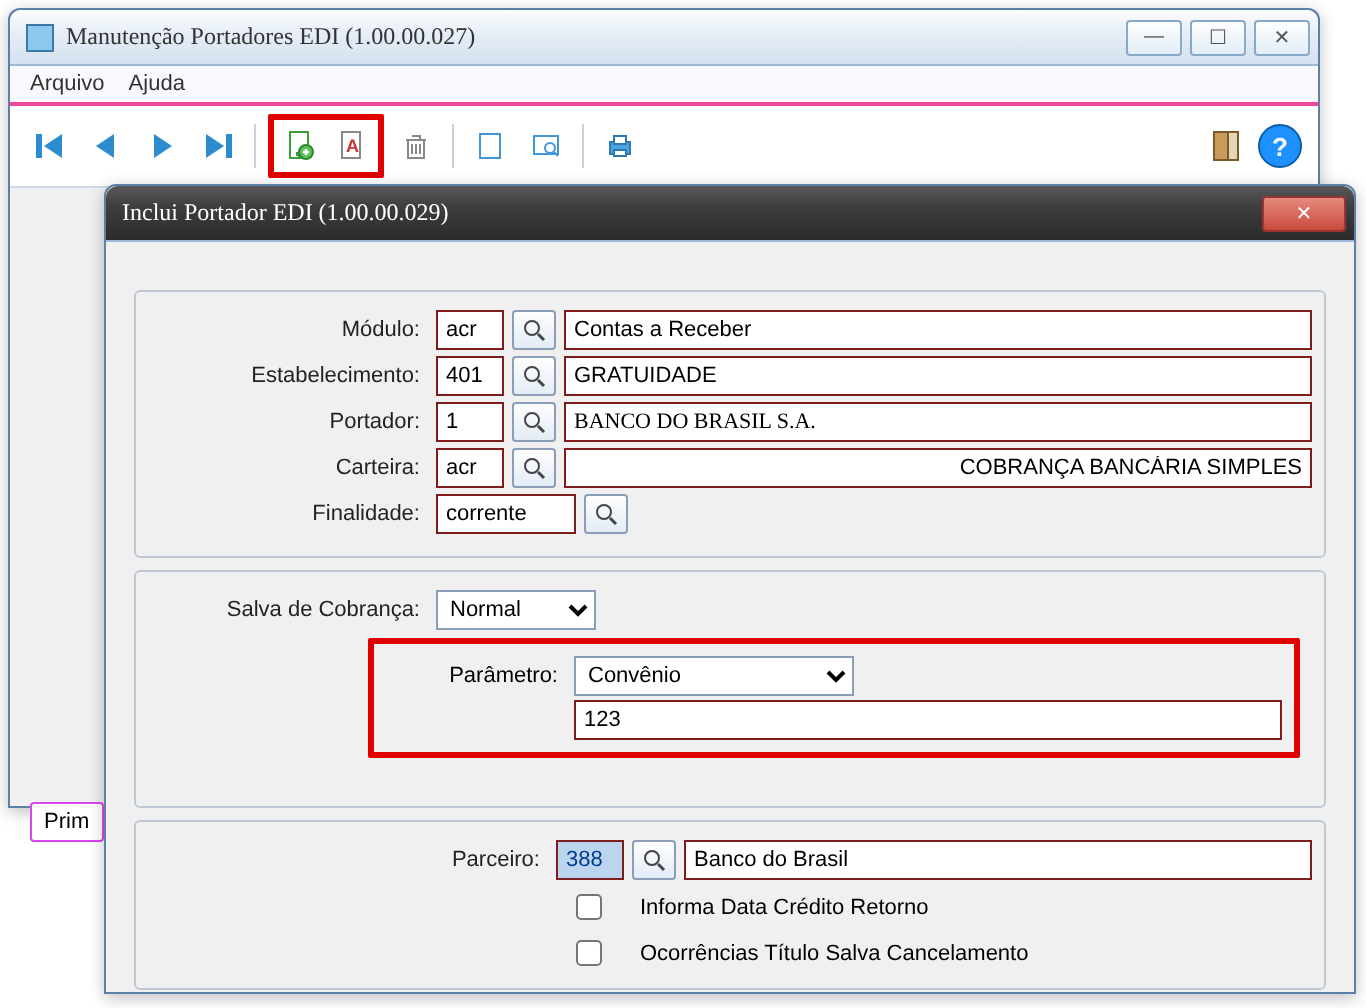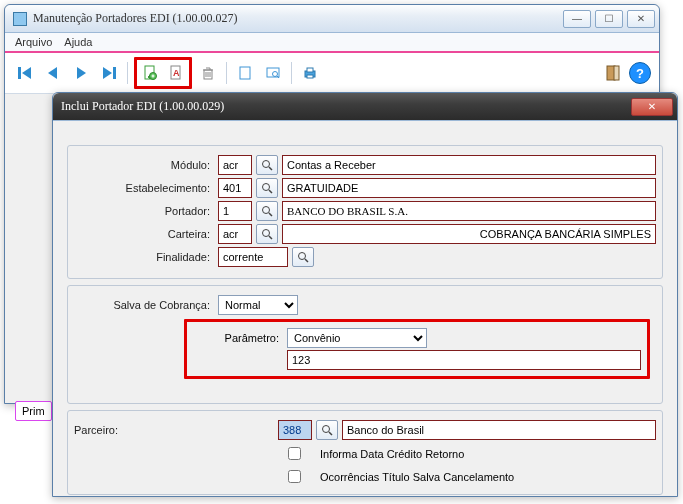--- a/index.html
+++ b/index.html
@@ -105,21 +105,21 @@
     display:flex; align-items:center;
     margin:3px 0;
     gap:4px;
   }
   .label {
     width:140px;
     text-align:right;
     padding-right:4px;
     color:#222;
   }
-  .label2 { width:200px; text-align:left; padding-right:4px; color:#222;}
+  .label2 { width:200px; text-align:right; padding-right:4px; color:#222;}
   .input {
     border:1px solid #7f1d1d;
     background:#fff;
     height:20px;
     padding:1px 4px;
     font: inherit;
   }
   .input.sel { background:#bcd5ef; }
   .btn-look {
     width:22px; height:20px;

